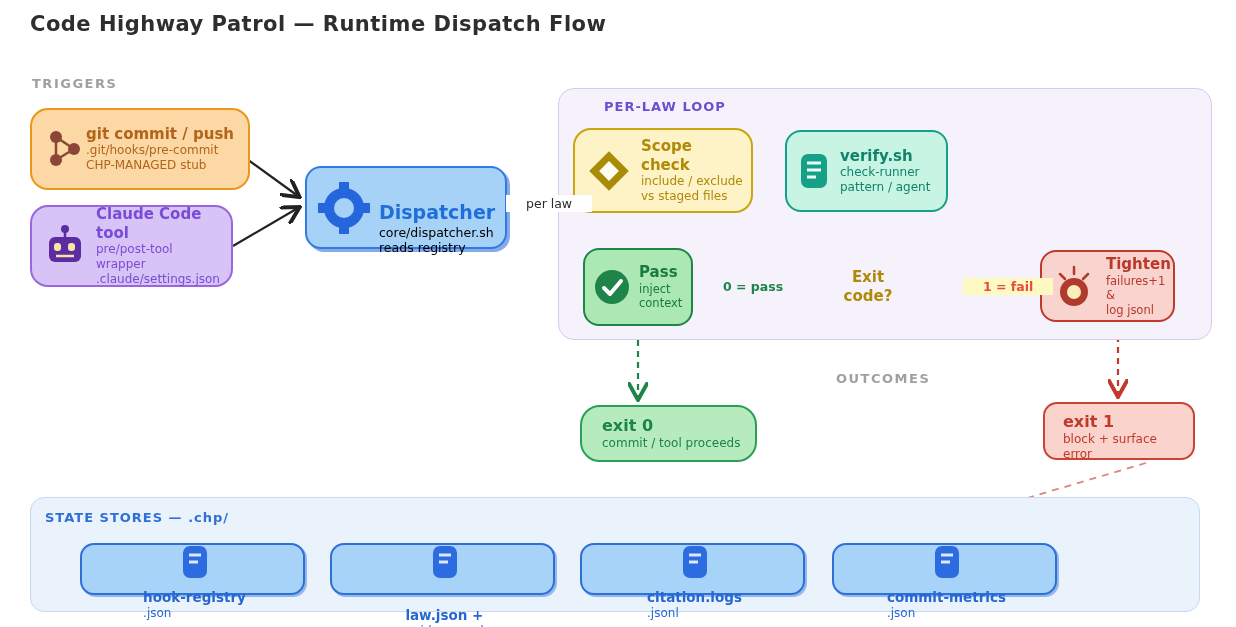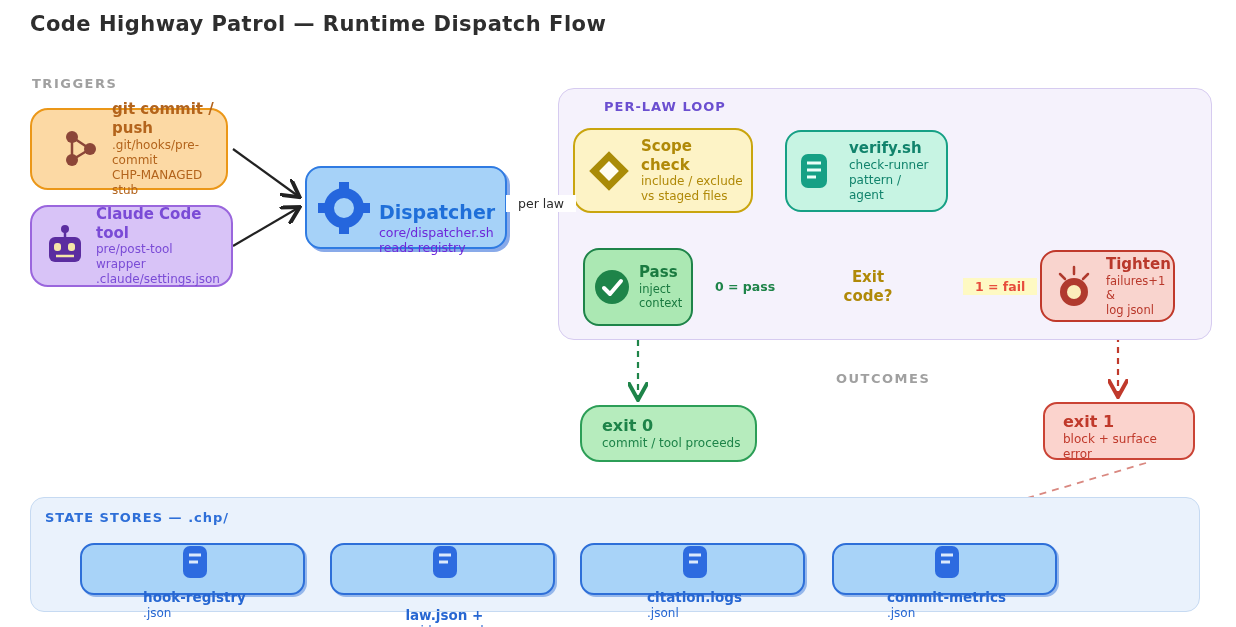--- a/index.html
+++ b/index.html
@@ -12,52 +12,52 @@
   .loop-container{left:558px;top:88px;width:654px;height:252px;background:#f5f2fc;border:1.5px solid #d6cbf0;}
   .loop-label{left:16px;top:10px;color:#6b4fd0;font-size:13px;font-weight:600;letter-spacing:1px;position:absolute;margin-left:29px;}
   .stores-container{left:30px;top:497px;width:1170px;height:115px;background:#eaf2fc;border:1.5px solid #c6daf2;border-radius:14px;}
   .stores-label{left:14px;top:12px;color:#2e6fd8;font-size:13px;font-weight:600;letter-spacing:1px;position:absolute;}
   .node{position:absolute;box-sizing:border-box;display:flex;align-items:center;border-radius:18px;}
   .node .txt{display:flex;flex-direction:column;line-height:1.25;}
   .node .t{font-weight:600;}
   .node .s{font-size:12px;}
   .icon-wrap{flex:0 0 auto;display:flex;align-items:center;justify-content:center;}
   
-  .git-node{left:30px;top:108px;width:198px;height:82px;background:#fcd9a4;border:2px solid #eb9718;padding:0 10px 0 28px;gap:10px;}
+  .git-node{left:30px;top:108px;width:220px;height:82px;background:#fcd9a4;border:2px solid #eb9718;padding:0 10px 0 12px;}
   .git-node .t{color:#b3641c;font-size:15px;}
   .git-node .s{color:#b3641c;}
   .claude-node{left:30px;top:205px;width:203px;height:82px;background:#d8c3f7;border:2px solid #9a66dd;padding:0 10px 0 12px;gap:10px;}
   .claude-node .t{color:#7a4bd6;font-size:15px;}
   .claude-node .s{color:#7a4bd6;}
   .dispatcher-node{left:305px;top:166px;width:202px;height:83px;background:#a6d2f8;border:2px solid #2f7be2;border-radius:16px;padding:0 8px 0 10px;gap:8px;box-shadow:3px 3px 0 rgba(40,100,215,.55);}
   .dispatcher-node .t{color:#1f6fd9;font-size:19px;margin-top:42px;}
-  .dispatcher-node .s{color:#6d28d9;font-size:12.5px;}
+  .dispatcher-node .s{color:#000000;font-size:12.5px;}
   .scope-node{left:573px;top:128px;width:180px;height:85px;background:#fdf3c6;border:2px solid #c9a50e;padding:0 8px 0 12px;gap:10px;}
   .scope-node .t{color:#b08908;font-size:15px;}
   .scope-node .s{color:#b08908;}
-  .verify-node{left:785px;top:130px;width:163px;height:82px;background:#c7f4e3;border:2px solid #16a085;border-radius:16px;padding:0 8px 0 12px;gap:20px;}
+  .verify-node{left:785px;top:130px;width:163px;height:82px;background:#c7f4e3;border:2px solid #16a085;border-radius:16px;padding:0 8px 0 12px;gap:11px;}
   .verify-node .t{color:#11836c;font-size:15px;}
   .verify-node .s{color:#11836c;}
   .pass-node{left:583px;top:248px;width:110px;height:78px;background:#abe8b3;border:2px solid #1e8449;border-radius:16px;padding:0 6px 0 8px;gap:8px;}
   .pass-node .t{color:#1a7a40;font-size:15px;}
   .pass-node .s{color:#1a7a40;font-size:11.5px;}
   .tighten-node{left:1040px;top:250px;width:135px;height:72px;background:#f9d4ce;border:2px solid #c0392b;border-radius:16px;padding:0 6px 0 8px;gap:8px;}
   .tighten-node .t{color:#b9382b;font-size:15px;}
   .tighten-node .s{color:#b9382b;font-size:11.5px;}
   .exit0-node{left:580px;top:405px;width:177px;height:57px;background:#b6ecbd;border:2px solid #2c9e57;border-radius:20px;padding:0 10px 0 20px;}
   .exit0-node .t{color:#1d8348;font-size:16px;}
   .exit0-node .s{color:#1d8348;}
   .exit1-node{left:1043px;top:402px;width:152px;height:58px;background:#fbd3cd;border:2px solid #ca4335;border-radius:14px;padding:12px 8px 0 18px;}
   .exit1-node .t{color:#c0392b;font-size:16px;}
   .exit1-node .s{color:#c0392b;}
   .diamond-text{left:785px;top:243px;width:166px;height:88px;display:flex;flex-direction:column;align-items:center;justify-content:center;color:#b08908;font-size:15px;font-weight:600;line-height:1.3;position:absolute;}
   .store-node{top:543px;width:225px;height:52px;background:#a8d3f8;border:2px solid #2e6fd8;border-radius:14px;padding:0 8px 0 12px;gap:10px;box-shadow:2px 2px 0 rgba(46,111,216,.45);flex-direction:column;}
   .store-node .t{color:#2767d2;font-size:13.5px;}
   .store-node .s{color:#2767d2;font-size:12px;}
-  .edge-label{position:absolute;font-size:12.5px;font-weight:600;padding:1px 12px;}
+  .edge-label{position:absolute;font-size:12.5px;font-weight:600;padding:1px 20px;}
   .edge-label.perlaw{left:506px;top:195px;color:#2b2b2b;background:#ffffff;font-weight:400;}
   .edge-label.pass{left:703px;top:278px;color:#1e8449;background:#f5f2fc;}
   .edge-label.fail{left:963px;top:278px;color:#e74c3c;background:#fef9c3;}
   svg.overlay{position:absolute;left:0;top:0;pointer-events:none;}
 </style>
 </head>
 <body>
 
 <div class="canvas">
 

